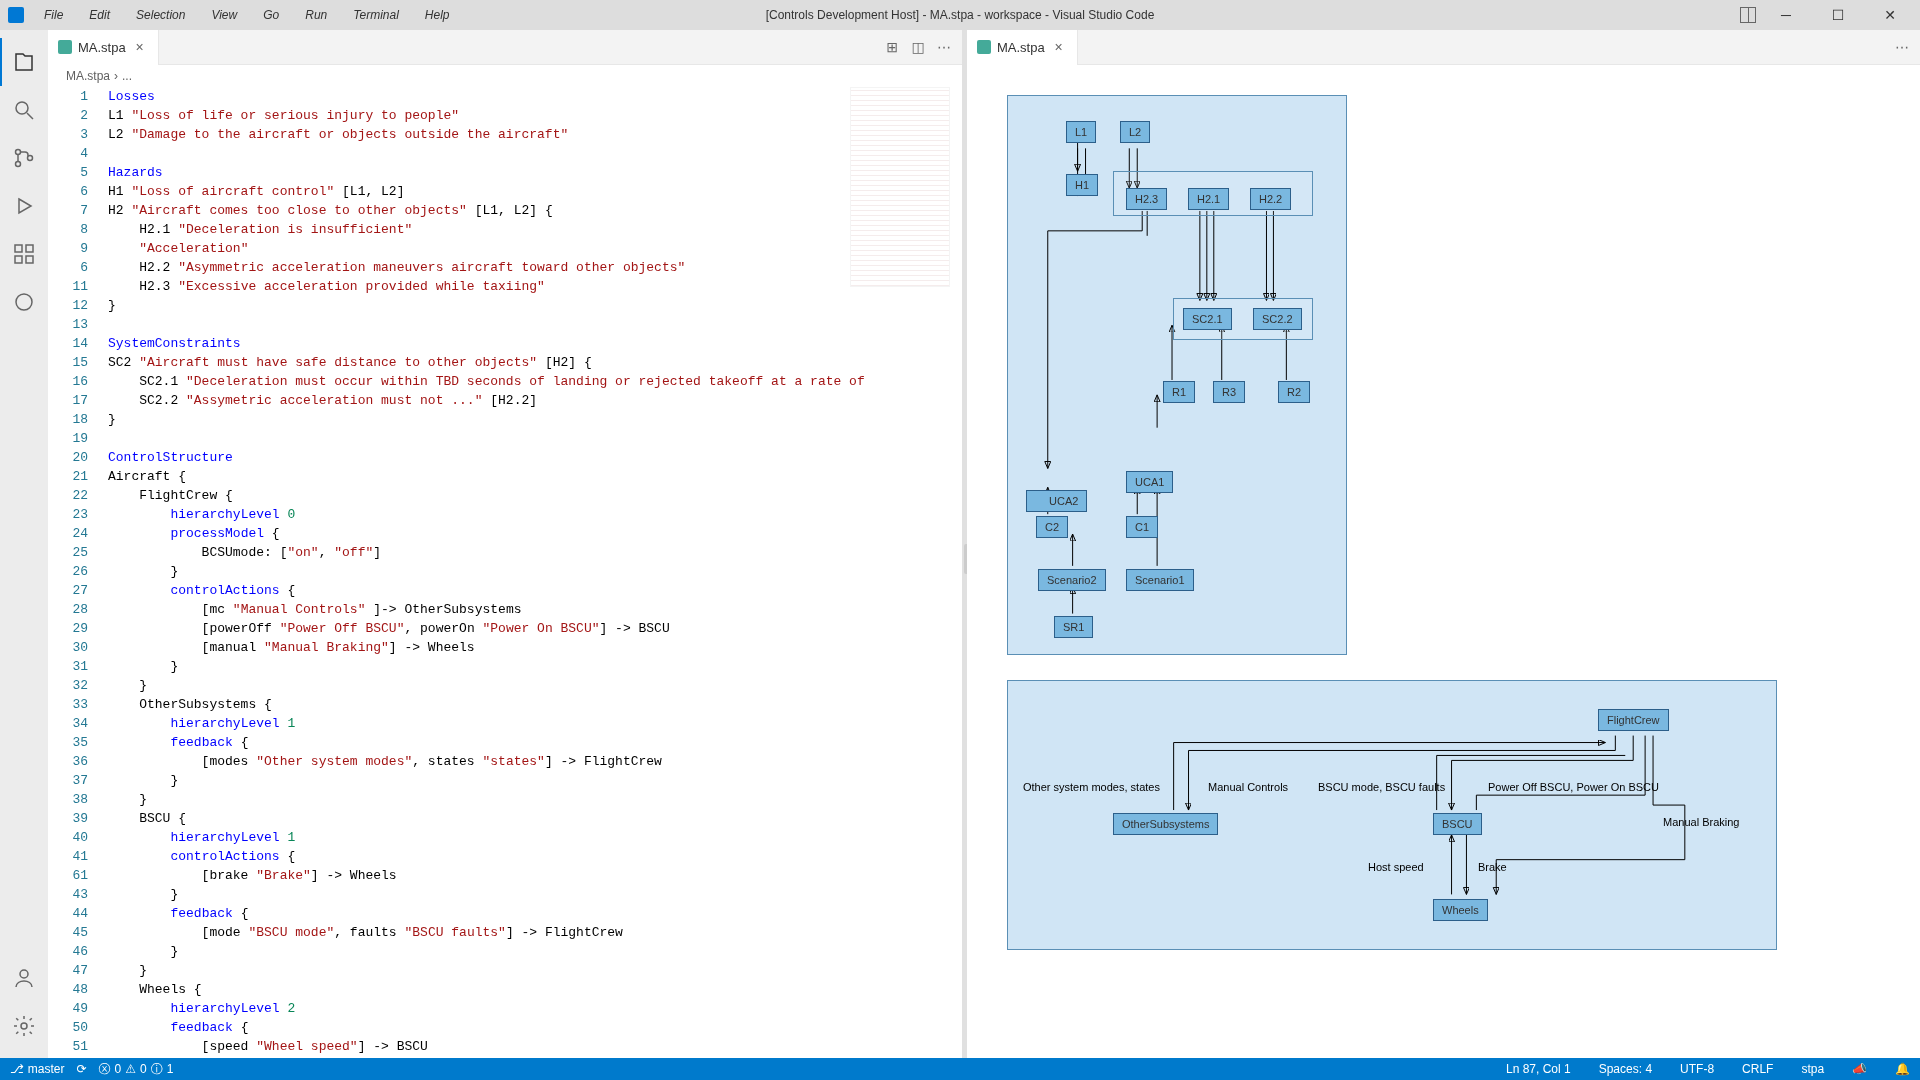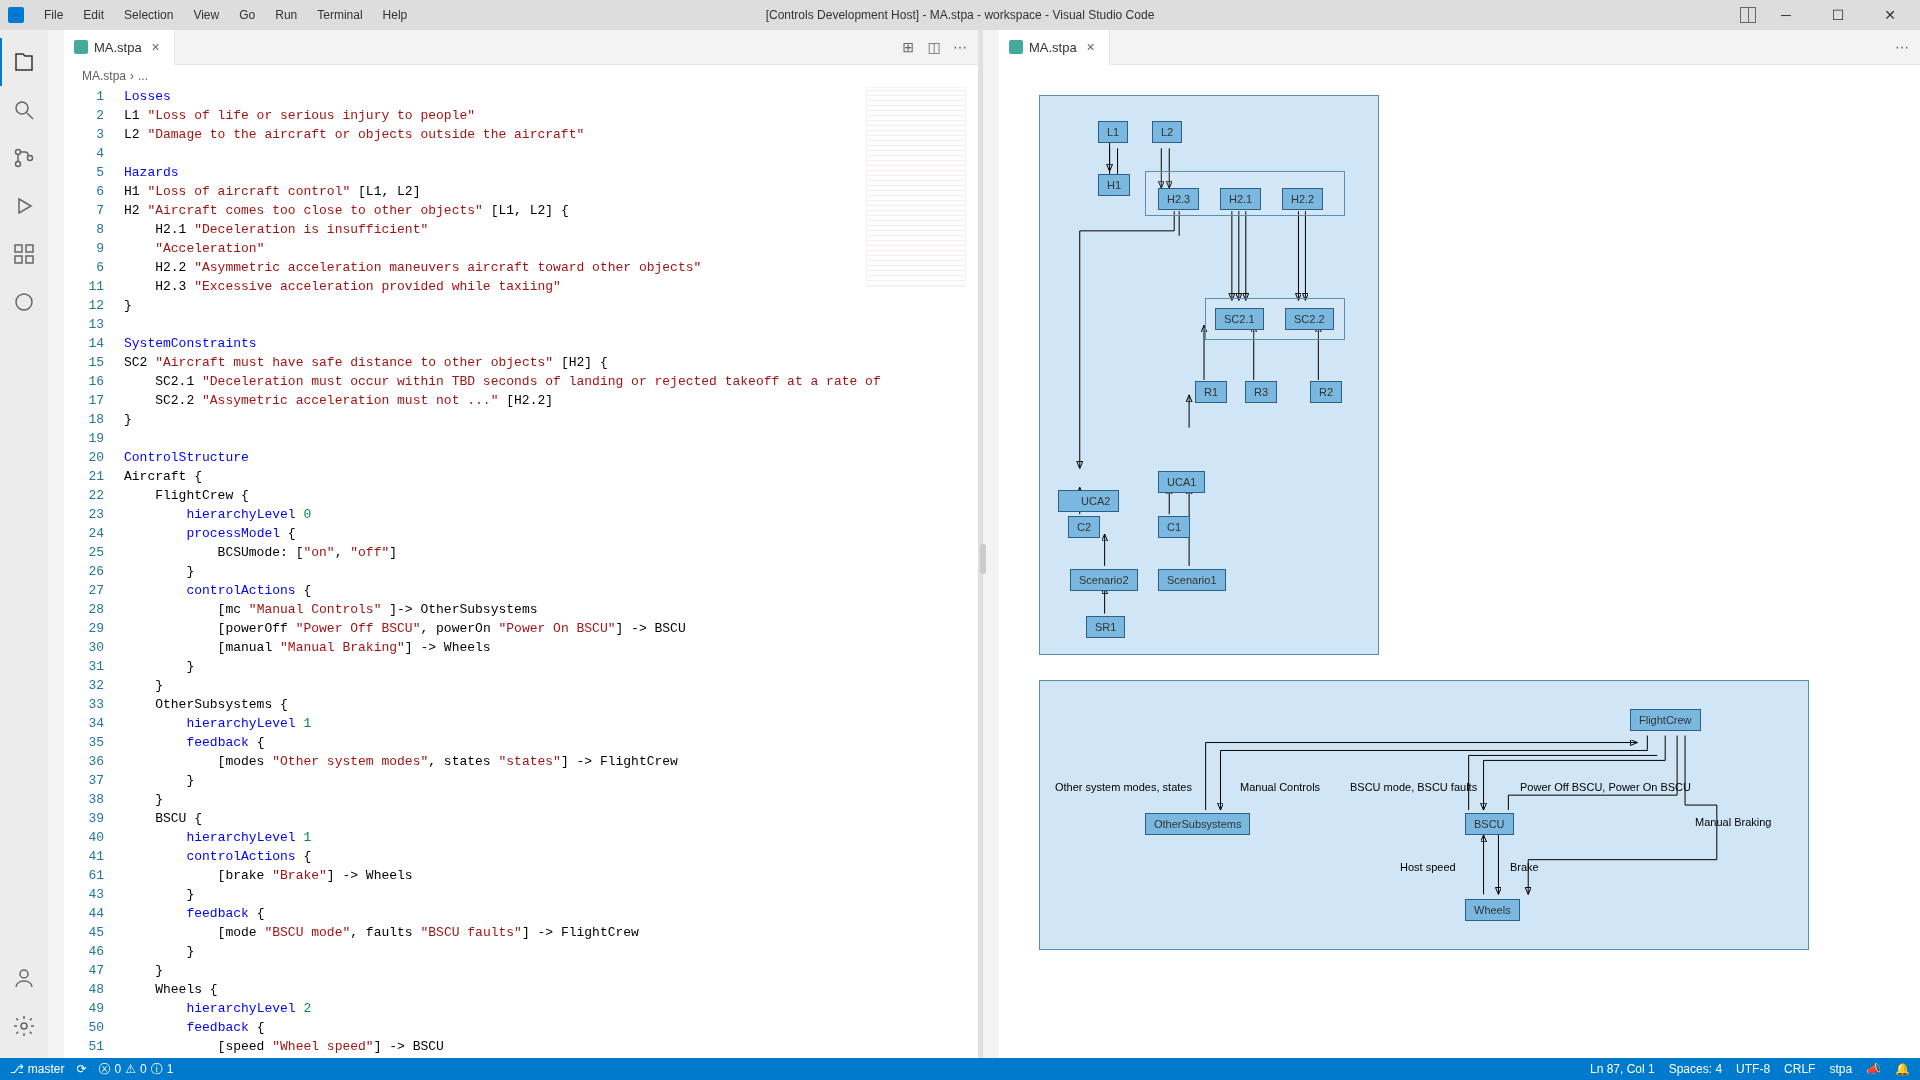--- a/index.html
+++ b/index.html
@@ -1,41 +1,41 @@
 <!DOCTYPE html>
 <html><head>
 <meta charset="utf-8">
 <style>
 * { margin: 0; padding: 0; box-sizing: border-box; }
 body { font-family: "Segoe UI", Arial, sans-serif; font-size: 13px; background: #f3f3f3; color: #333; overflow: hidden; width: 1920px; height: 1080px; }
 
 
 .titlebar { height: 30px; background: #dddddd; display: flex; align-items: center; padding: 0 8px; position: relative; }
 .vscode-icon { width: 16px; height: 16px; background: #0078d4; margin-right: 12px; border-radius: 2px; }
-.menu-items { display: flex; gap: 4px; }
+.menu-items { display: flex; gap: 10px; font-style: italic; }
 .menu-item { padding: 4px 8px; cursor: pointer; font-size: 12px; }
 .window-title { position: absolute; left: 50%; transform: translateX(-50%); font-size: 12px; color: #333; }
 .window-controls { margin-left: auto; display: flex; gap: 8px; align-items: center; }
 .layout-icon { width: 16px; height: 16px; border: 1px solid #666; position: relative; }
 .layout-icon::before { content: ''; position: absolute; top: 0; bottom: 0; left: 7px; width: 1px; background: #666; }
 .wc { width: 44px; height: 28px; display: flex; align-items: center; justify-content: center; cursor: pointer; font-size: 14px; }
 
 
 .activitybar { position: absolute; left: 0; top: 30px; bottom: 22px; width: 48px; background: #ececec; display: flex; flex-direction: column; align-items: center; padding-top: 8px; }
 .activity-icon { width: 48px; height: 48px; display: flex; align-items: center; justify-content: center; color: #666; cursor: pointer; position: relative; }
 .activity-icon.active { color: #333; }
 .activity-icon.active::before { content: ''; position: absolute; left: 0; top: 0; bottom: 0; width: 2px; background: #0078d4; }
 .activity-icon svg { width: 24px; height: 24px; }
 .activity-bottom { margin-top: auto; margin-bottom: 8px; }
 
 
 .main { position: absolute; left: 48px; right: 0; top: 30px; bottom: 22px; display: flex; }
 
 
-.editor-group { flex: 1; display: flex; flex-direction: column; background: #fff; min-width: 0; position: relative; margin-left: 16px; }
+.editor-group { flex: 1; display: flex; flex-direction: column; background: #fff; min-width: 0; position: relative; }
 .editor-group.left { border-right: 1px solid #e0e0e0; }
 .tabs-bar { height: 35px; background: #f3f3f3; display: flex; align-items: center; border-bottom: 1px solid #e7e7e7; }
 .tab { height: 35px; padding: 0 10px; display: flex; align-items: center; gap: 6px; background: #fff; border-right: 1px solid #e7e7e7; font-size: 13px; cursor: pointer; }
 .tab-icon { width: 14px; height: 14px; background: #4a9; border-radius: 2px; }
 .tab-close { width: 16px; height: 16px; display: flex; align-items: center; justify-content: center; color: #666; font-size: 14px; }
 .tab-actions { margin-left: auto; display: flex; gap: 10px; padding-right: 10px; color: #666; }
 .tab-action-icon { width: 16px; height: 16px; cursor: pointer; font-size: 14px; display: flex; align-items: center; justify-content: center; }
 
 
 .breadcrumb { height: 22px; padding: 0 18px; display: flex; align-items: center; font-size: 12px; color: #616161; gap: 4px; background: #fff; }
@@ -64,21 +64,21 @@
 svg.arrows { position: absolute; top: 0; left: 0; width: 100%; height: 100%; pointer-events: none; }
 .arrows line, .arrows path { stroke: #000; stroke-width: 1; fill: none; }
 
 
 .splitter { width: 4px; cursor: col-resize; background: #e0e0e0; position: relative; }
 .splitter-handle { position: absolute; right: -3px; top: 50%; width: 6px; height: 30px; background: #ccc; border-radius: 2px; }
 
 
 .statusbar { position: absolute; left: 0; right: 0; bottom: 0; height: 22px; background: #007acc; color: #fff; display: flex; align-items: center; font-size: 12px; padding: 0 10px; }
 .status-left { display: flex; align-items: center; gap: 12px; }
-.status-right { margin-left: auto; display: flex; align-items: center; gap: 14px; }
+.status-right { margin-left: auto; display: flex; align-items: center; gap: 28px; }
 .status-item { display: flex; align-items: center; gap: 4px; cursor: pointer; }
 </style>
 </head>
 <body>
 
 <div class="titlebar">
   <div class="vscode-icon"></div>
   <div class="menu-items">
     <div class="menu-item">File</div>
     <div class="menu-item">Edit</div>

